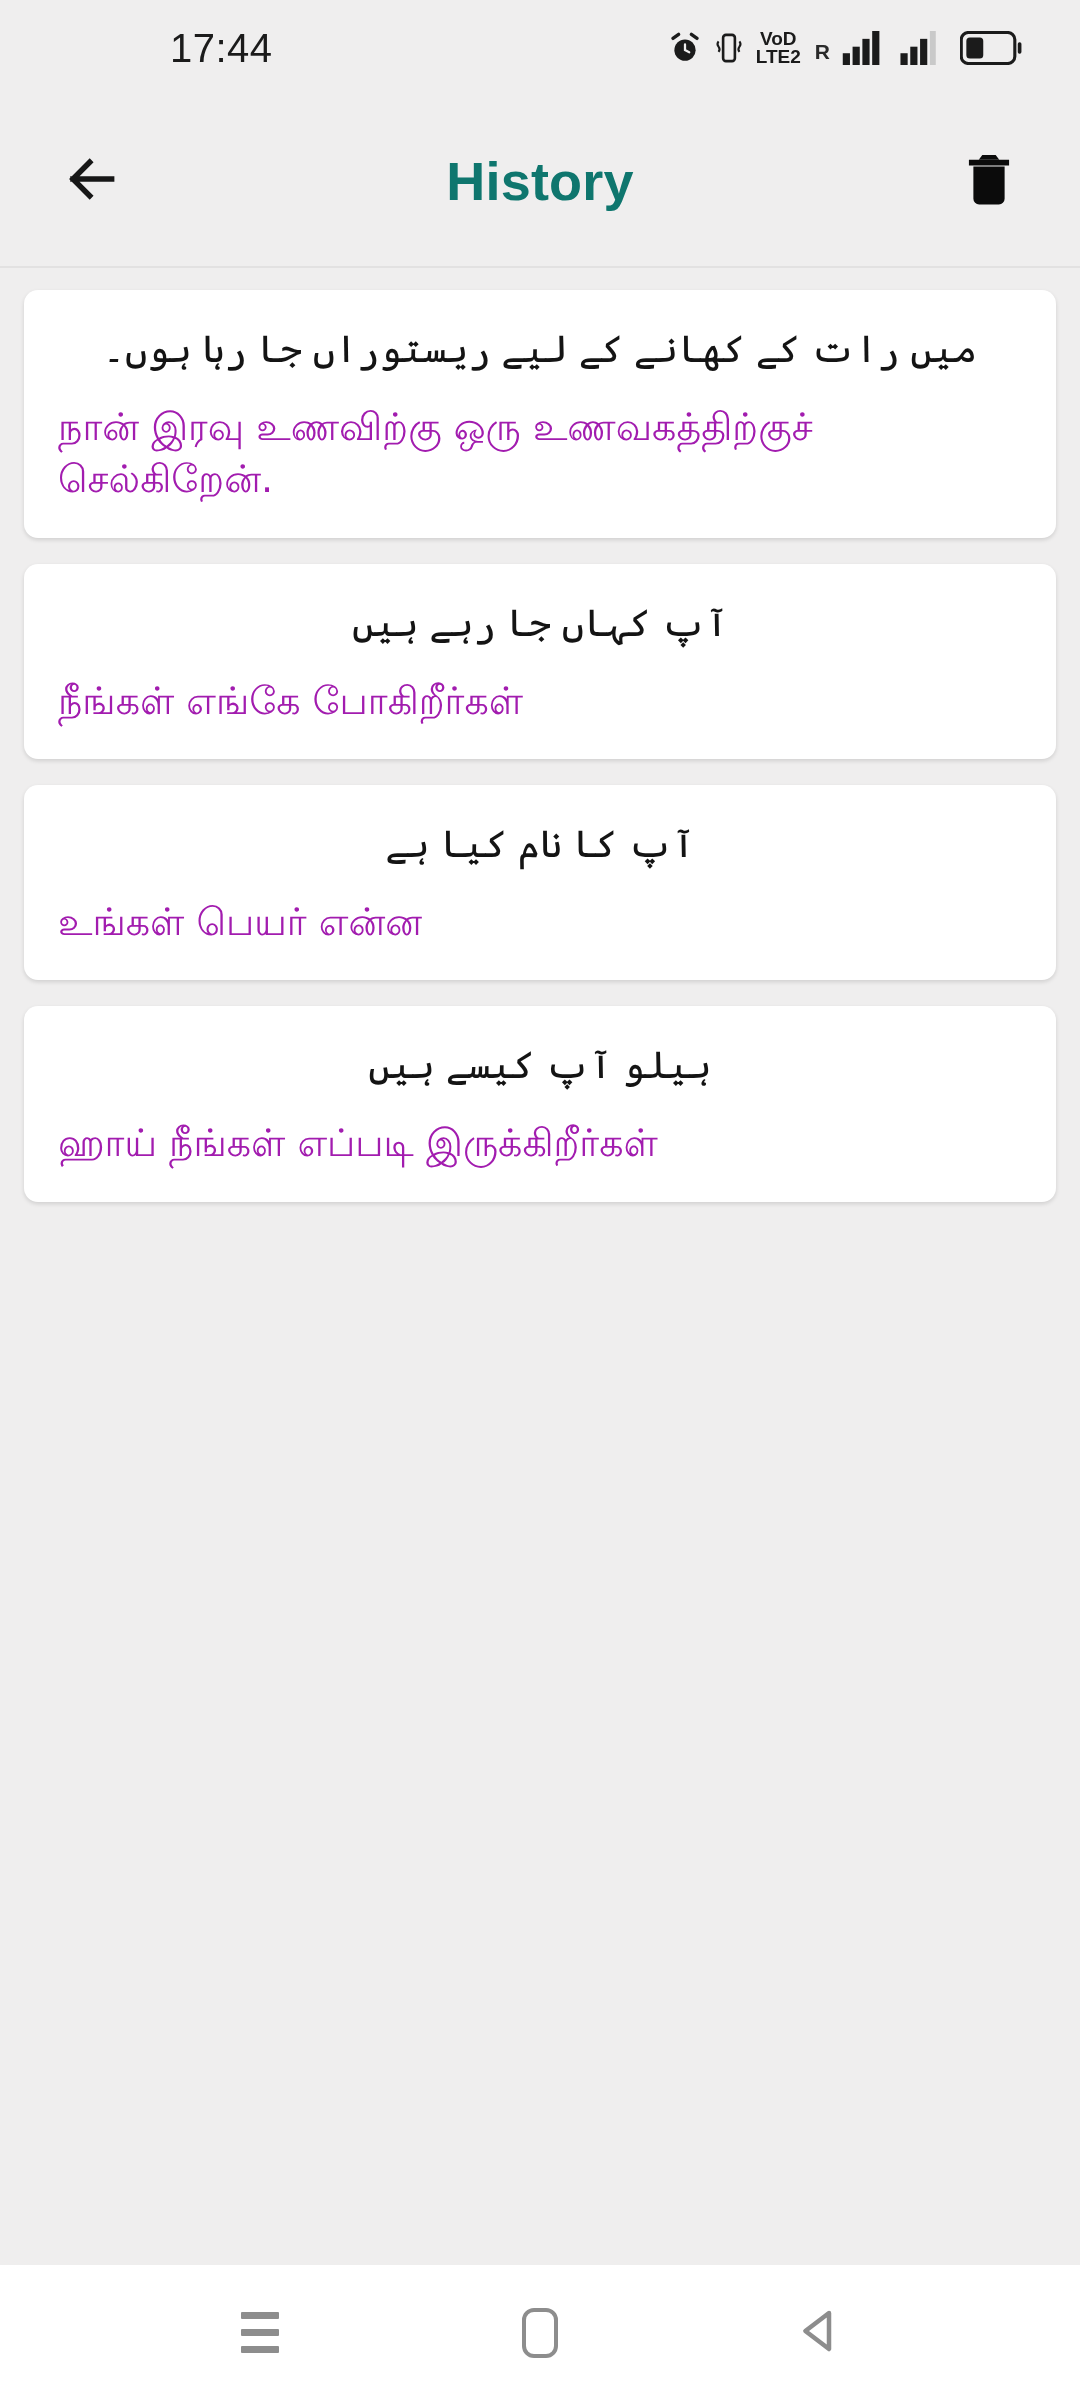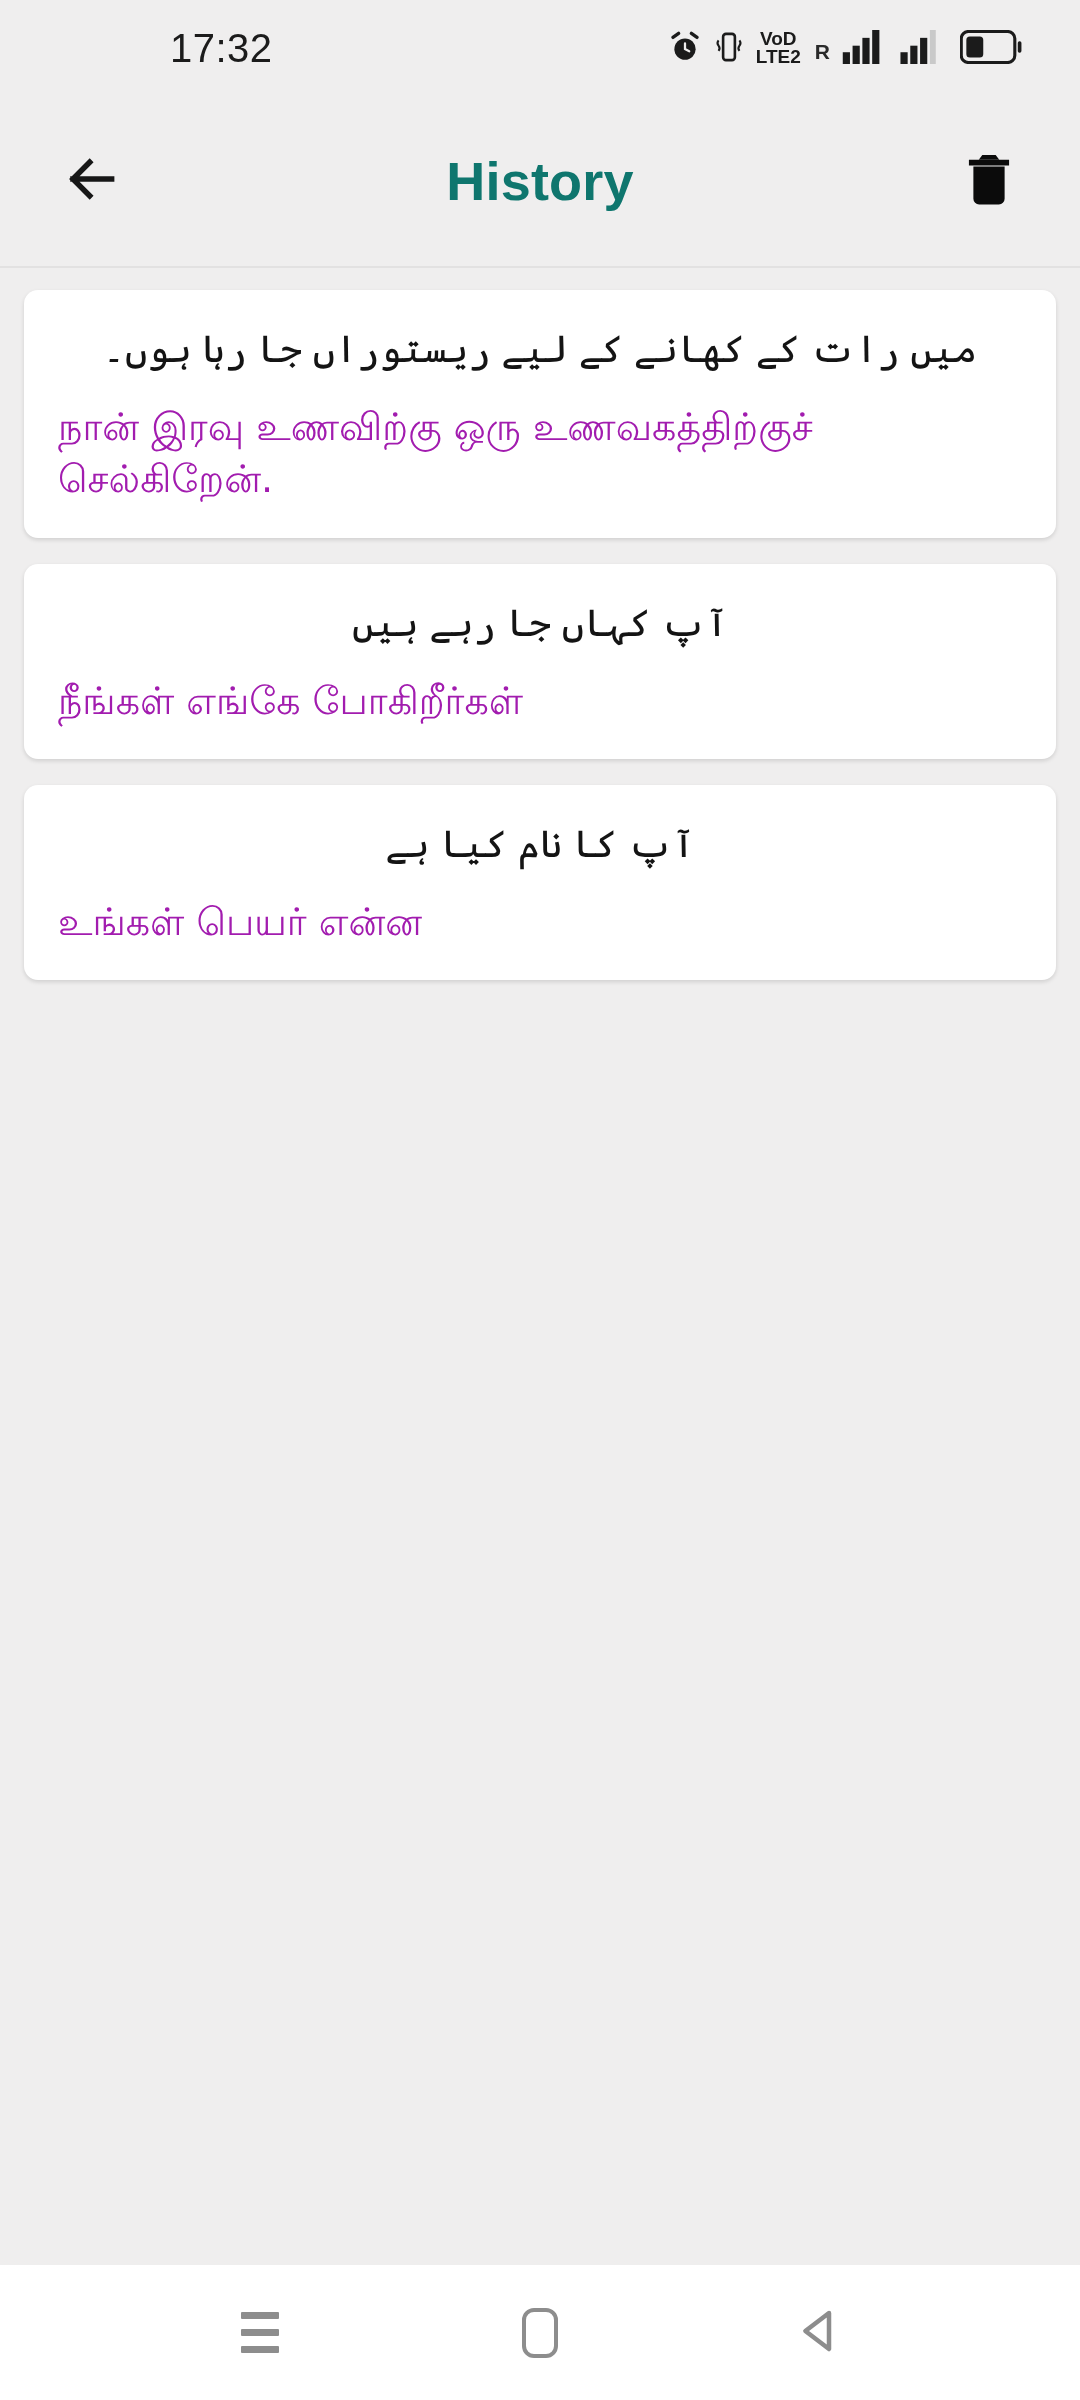--- a/index.html
+++ b/index.html
@@ -34,21 +34,21 @@
   .status-time {
     font-size: 40px;
     font-weight: 400;
     color: #1b1b1b;
     letter-spacing: 0.5px;
     margin-left: 170px;
     font-family: "Liberation Sans", sans-serif;
   }
   .status-icons {
     display: flex;
-    align-items: flex-start;
+    align-items: center;
     gap: 12px;
     margin-right: 22px;
   }
   .status-icons svg { display: block; }
   .sig-label {
     font-size: 19px;
     font-weight: 700;
     color: #1b1b1b;
     line-height: 0.95;
     text-align: center;
@@ -164,21 +164,21 @@
     border: 4px solid #8d8d8d;
     border-radius: 12px;
   }
 </style>
 </head>
 <body>
 
 <div id="screen">
 
   <div class="status-bar">
-    <div class="status-time">17:32</div>
+    <div class="status-time">17:44</div>
     <div class="status-icons">
 
       <span>
         <svg width="34" height="34" viewBox="0 0 24 24">
           <circle cx="12" cy="13.5" r="7.5" fill="#1b1b1b"></circle>
           <path d="M12 9.5 L12 13.5 L15 15" stroke="#efeeee" stroke-width="1.6" fill="none" stroke-linecap="round"></path>
           <path d="M3.5 5.2 L7.5 2.4 M20.5 5.2 L16.5 2.4" stroke="#1b1b1b" stroke-width="2.4" stroke-linecap="round"></path>
         </svg>
       </span>
 
@@ -258,20 +258,24 @@
     <div class="card">
       <div class="card-source">آپ کہاں جا رہے ہیں</div>
       <div class="card-target">நீங்கள் எங்கே போகிறீர்கள்</div>
     </div>
 
     <div class="card">
       <div class="card-source">آپ کا نام کیا ہے</div>
       <div class="card-target">உங்கள் பெயர் என்ன</div>
     </div>
 
+    <div class="card">
+      <div class="card-source">ہیلو آپ کیسے ہیں</div>
+      <div class="card-target">ஹாய் நீங்கள் எப்படி இருக்கிறீர்கள்</div>
+    </div>
 
   </div>
 
   <div class="nav-bar">
     <div class="nav-btn">
       <span class="hamburger">
         <span></span>
           <span></span>
           <span></span>
       </span>

